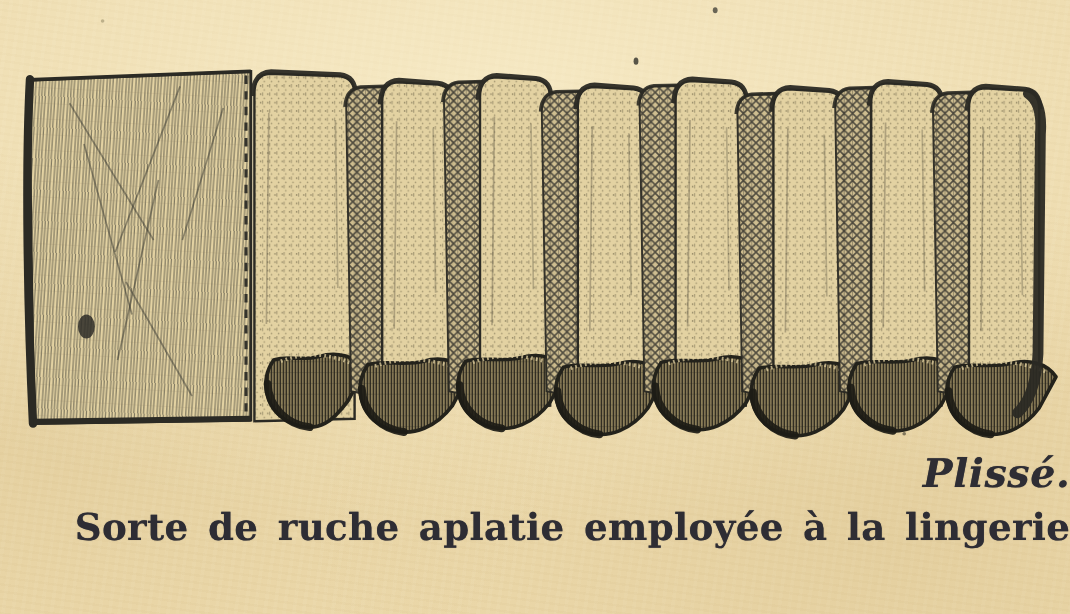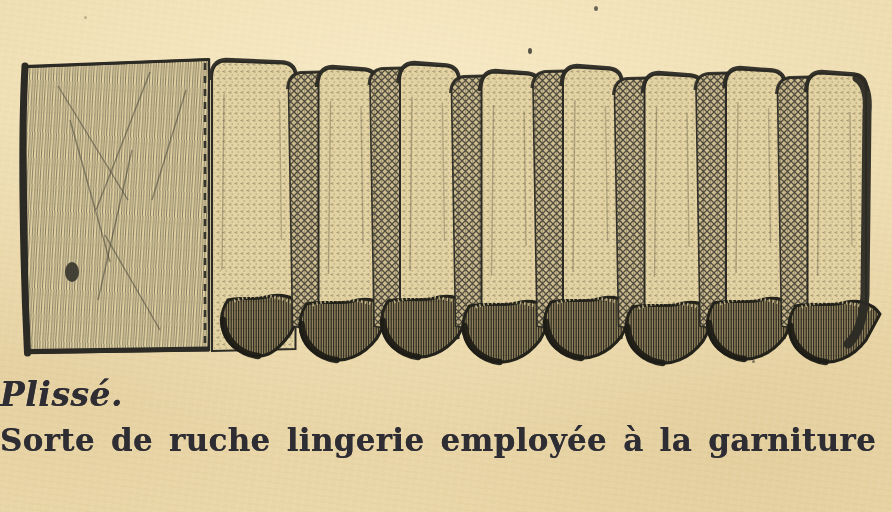--- a/index.html
+++ b/index.html
@@ -19,21 +19,21 @@
       repeating-linear-gradient(98deg, rgba(255,251,232,.06) 0 3px, rgba(0,0,0,0) 3px 8px),
       var(--paper);
     font-family:"DejaVu Serif","Liberation Serif",serif;
   }
   .engraving-wrap{
     position:absolute;left:0;top:0;width:892px;height:380px;margin:0;
   }
   .engraving-wrap svg{display:block;width:892px;height:380px;}
   .caption{
     position:absolute;left:0;right:0;top:376px;
-    text-align:left;color:var(--ink);
+    text-align:right;color:var(--ink);
   }
   .caption-title{
     font-size:33px;line-height:38px;font-weight:bold;font-style:italic;
     letter-spacing:.5px;
     text-shadow:0 0 .6px rgba(46,45,52,.75);
   }
   .caption-line{
     font-size:31px;line-height:36px;font-weight:bold;
     letter-spacing:.3px;word-spacing:5px;
     text-shadow:0 0 .6px rgba(46,45,52,.7);
@@ -189,15 +189,15 @@
       </svg>
   </figure>
 
   <div class="speck" style="left:594px;top:6px;width:4px;height:5px;background:#46453c;opacity:.8;"></div>
   <div class="speck" style="left:528px;top:48px;width:4px;height:6px;background:#3c3b33;opacity:.85;"></div>
   <div class="speck" style="left:752px;top:360px;width:3px;height:3px;background:#55503f;opacity:.7;"></div>
   <div class="speck" style="left:84px;top:16px;width:3px;height:3px;background:#9b8f6b;opacity:.6;"></div>
 
   <div class="caption">
     <div class="caption-title">Plissé.</div>
-    <div class="caption-line first">Sorte de ruche lingerie employée à la garniture</div>
+    <div class="caption-line first">Sorte de ruche aplatie employée à la lingerie</div>
   </div>
 </div>
 
 </body></html>

